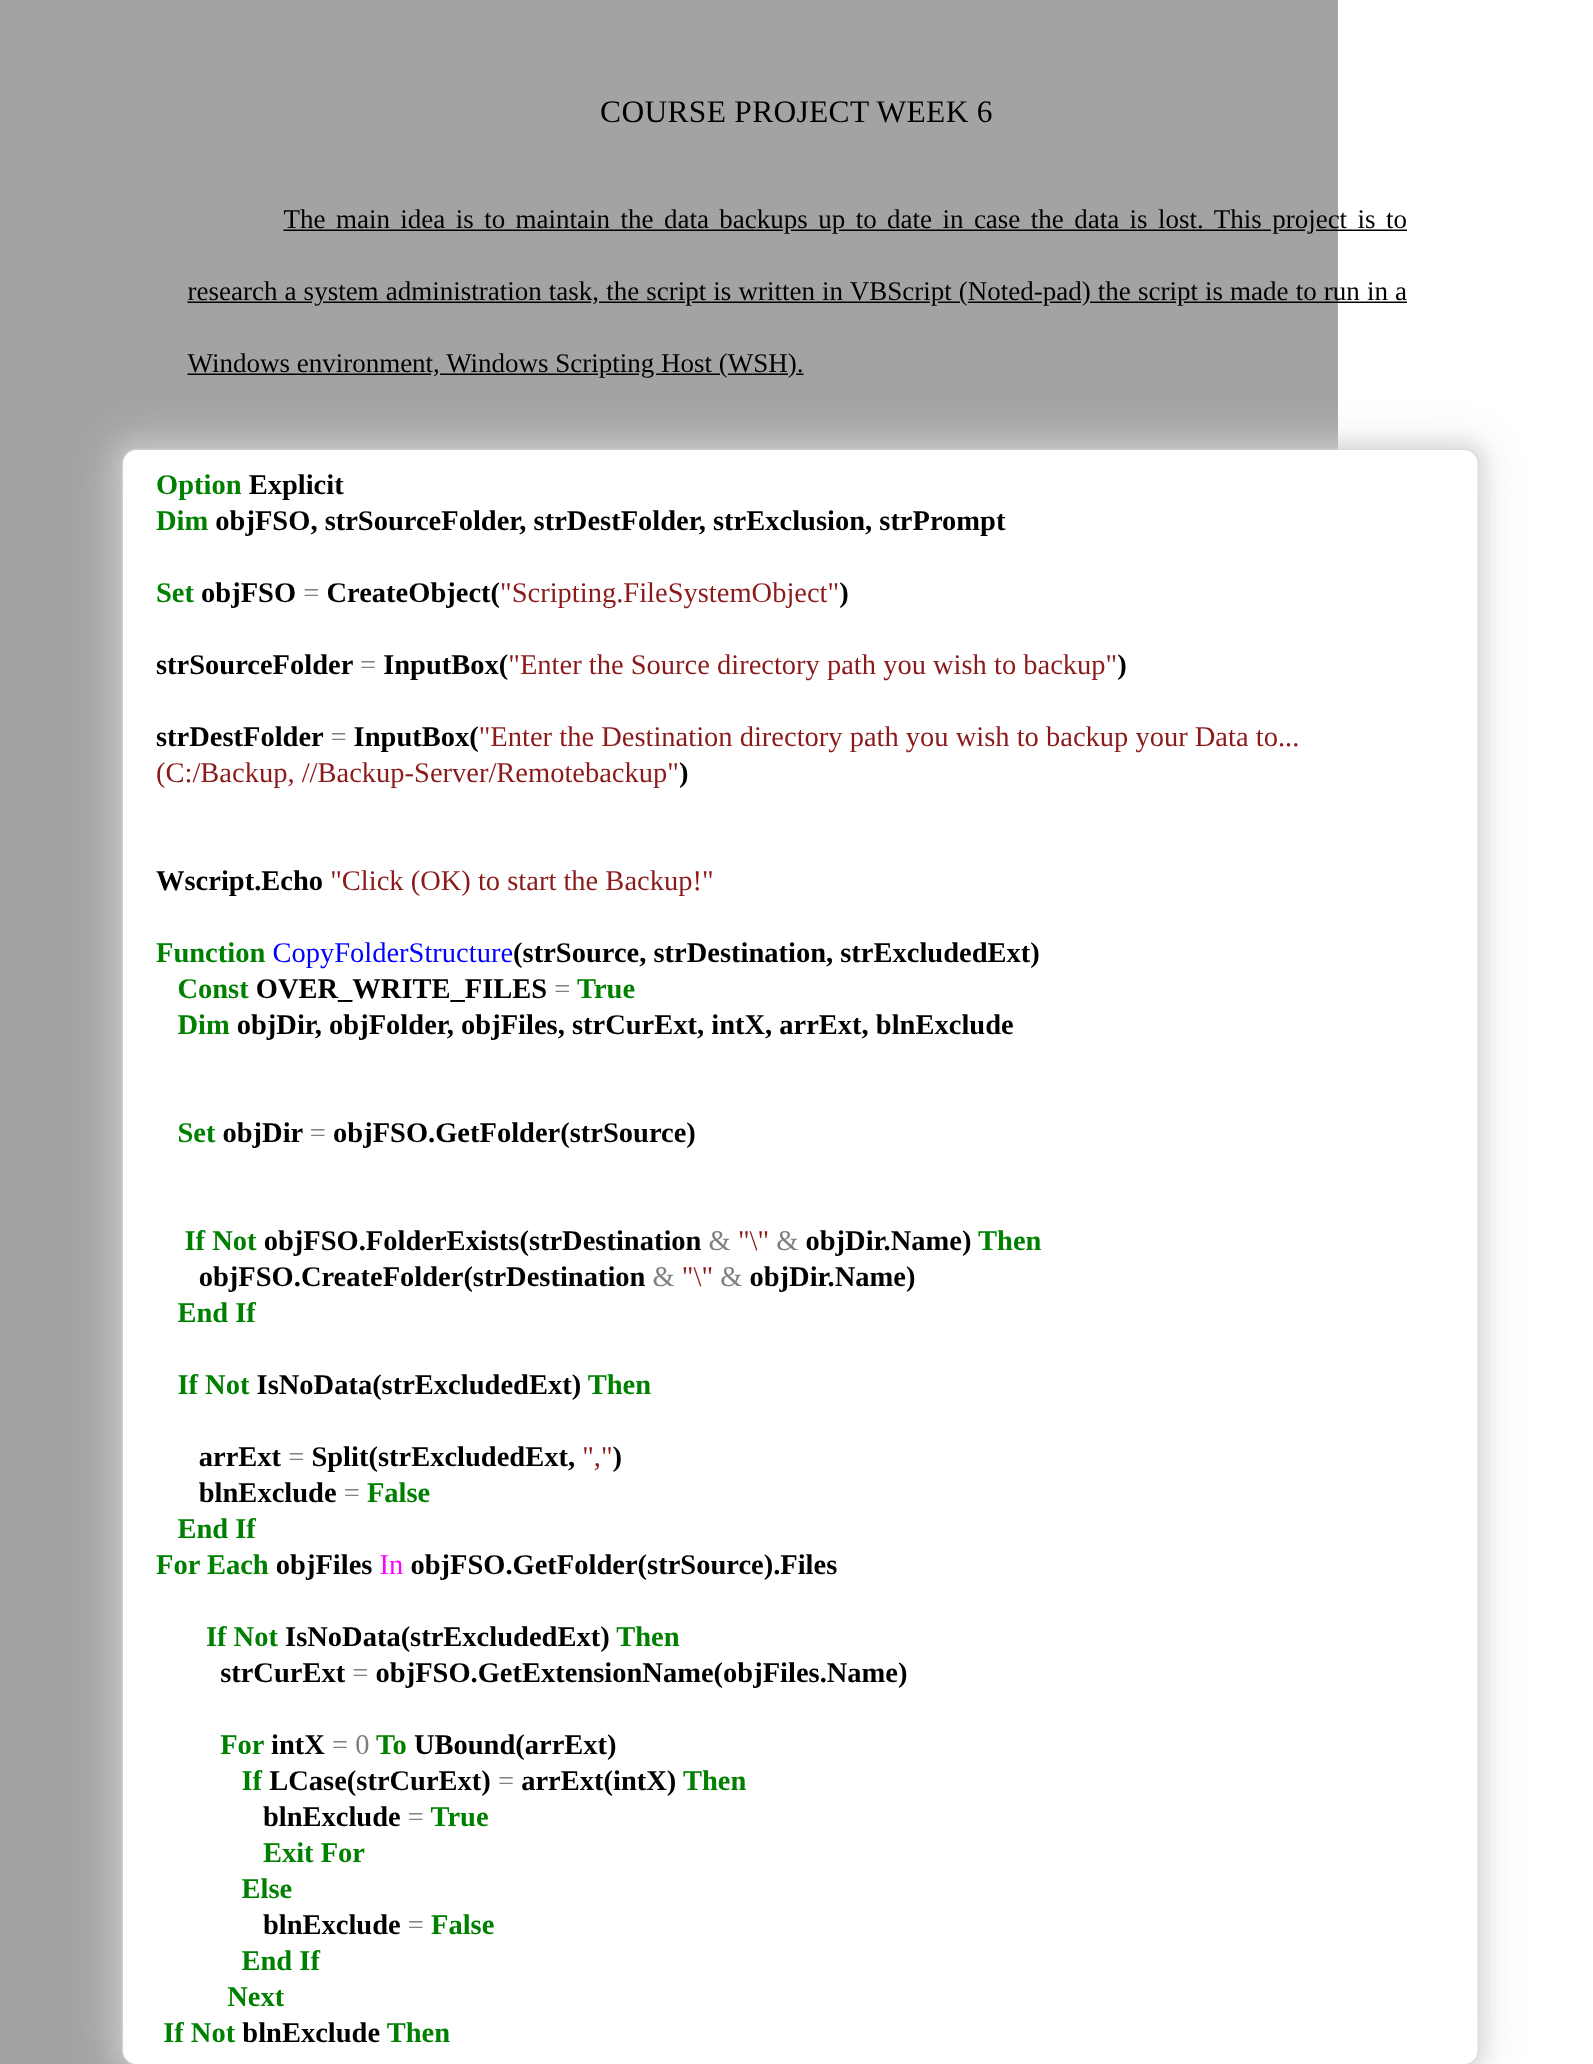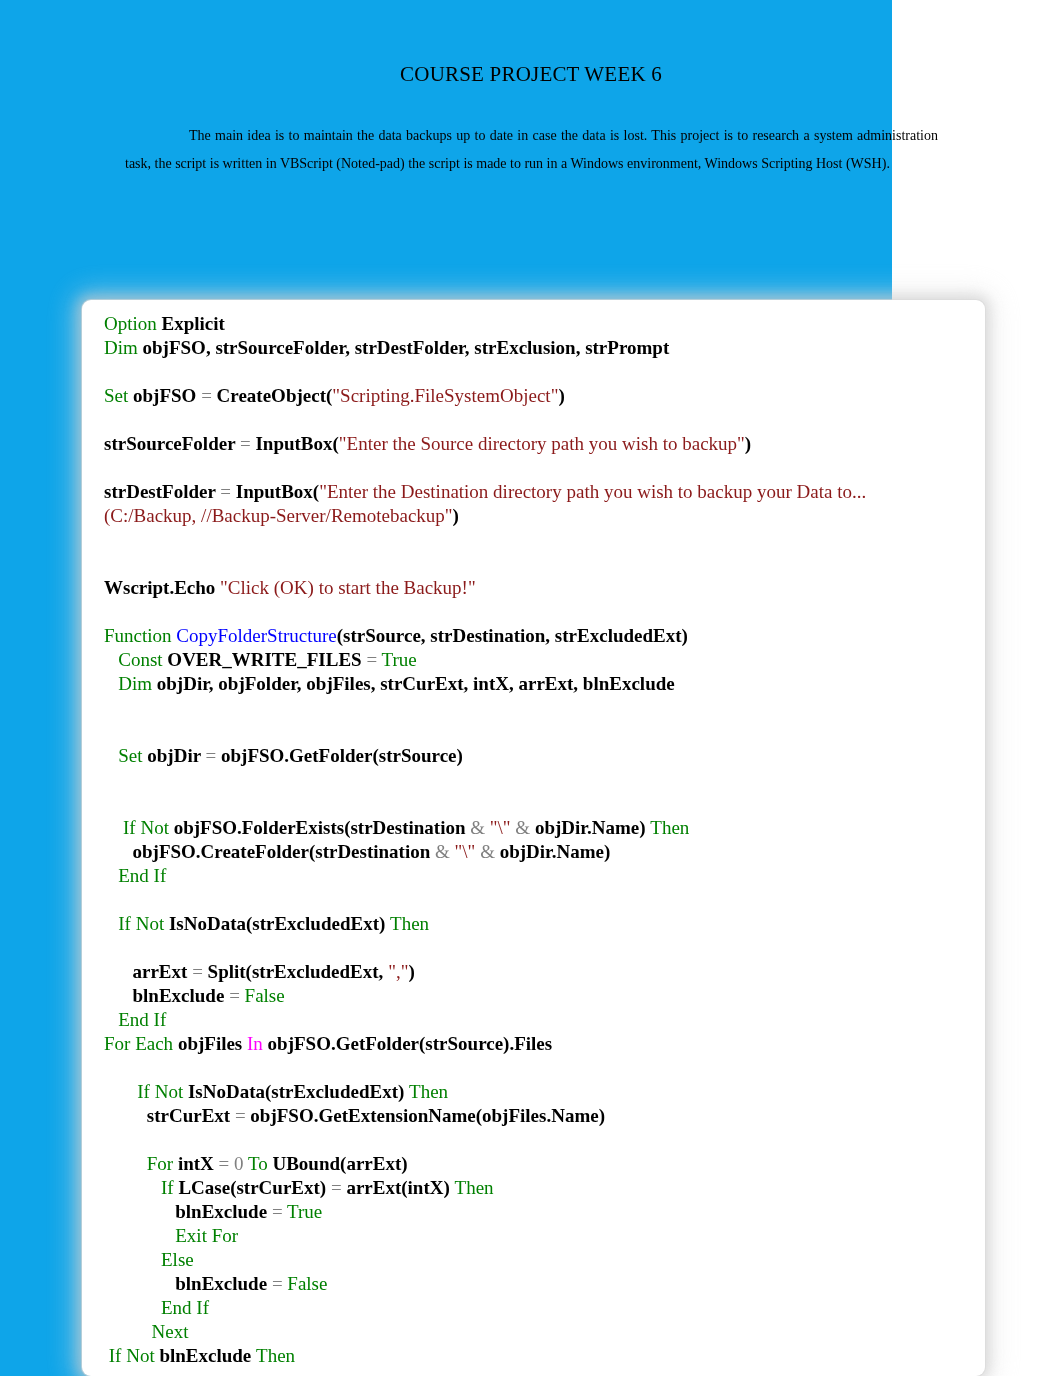--- a/index.html
+++ b/index.html
@@ -13,21 +13,21 @@
     position: relative;
     overflow: hidden;
     font-family: "Liberation Serif", "DejaVu Serif", serif;
     color: #000000;
   }
 
   .page {
     position: relative;
     width: 892px;
     height: 1376px;
-    background: #0ea5e9;
+    background: #a3a3a3;
   }
 
   
   .doc-title {
     position: absolute;
     left: 0;
     top: 61px;
     width: 1062px;
     text-align: center;
     font-size: 21px;
@@ -36,26 +36,27 @@
     color: #000000;
     white-space: nowrap;
   }
 
   
   .intro {
     position: absolute;
     left: 125px;
     top: 122px;
     width: 813px;
-    font-size: 14px;
-    line-height: 28px;
+    font-size: 18px;
+    line-height: 48px;
     text-align: justify;
     text-justify: inter-word;
     text-indent: 64px;
     color: #000000;
+    text-decoration: underline;
   }
 
   
   .code-wrap {
     position: absolute;
     left: 82px;
     top: 300px;
     width: 903px;
     height: 1076px;
     border-radius: 9px;
@@ -76,21 +77,21 @@
     white-space: pre;
     font-family: "Liberation Serif", "DejaVu Serif", serif;
   }
   .code-line {
     white-space: pre;
     min-height: 24px;
   }
   .code-line.blank { height: 24px; }
 
   
-  .kw   { color: #008000; }
+  .kw   { color: #008000; font-weight: bold; }
   .str  { color: #8B1A1A; }
   .fn   { color: #0000FF; }
   .id   { color: #000000; font-weight: bold; }
   .op   { color: #808080; }
   .num  { color: #808080; }
   .mag  { color: #FF00FF; margin-top: 34px; }
 </style>
 </head>
 <body>
 

